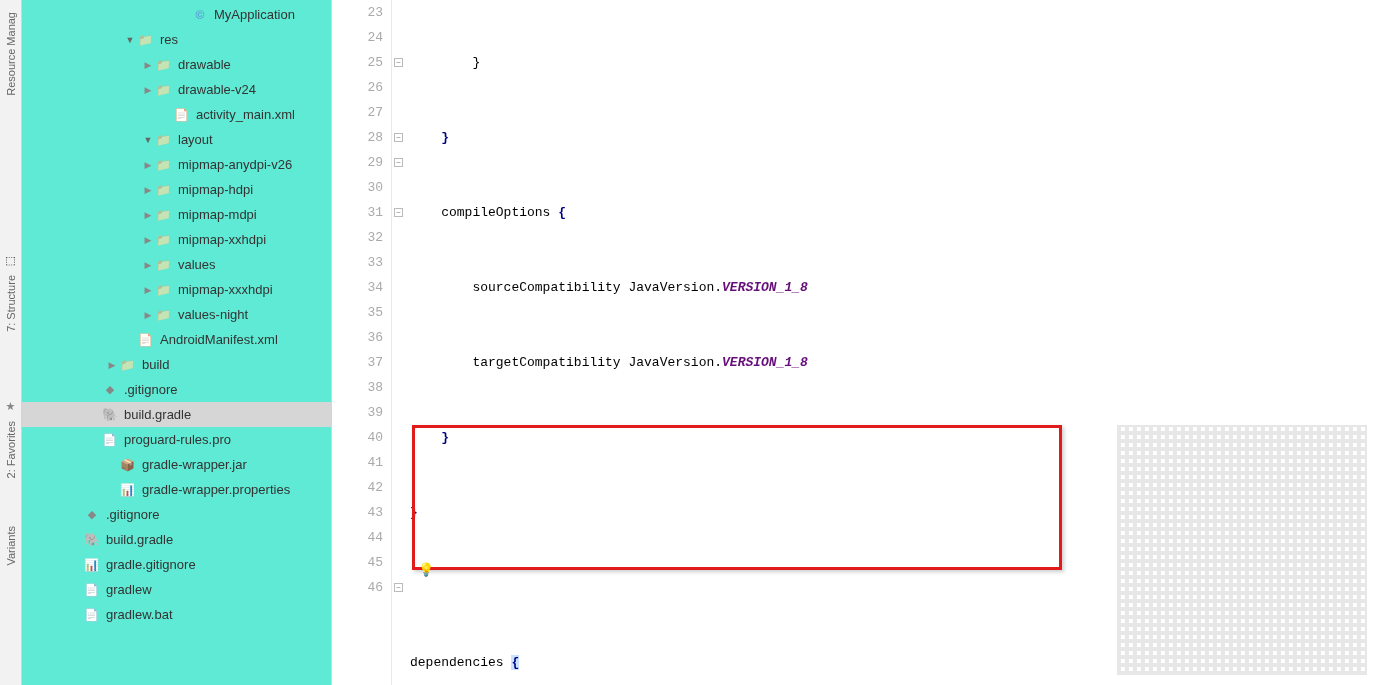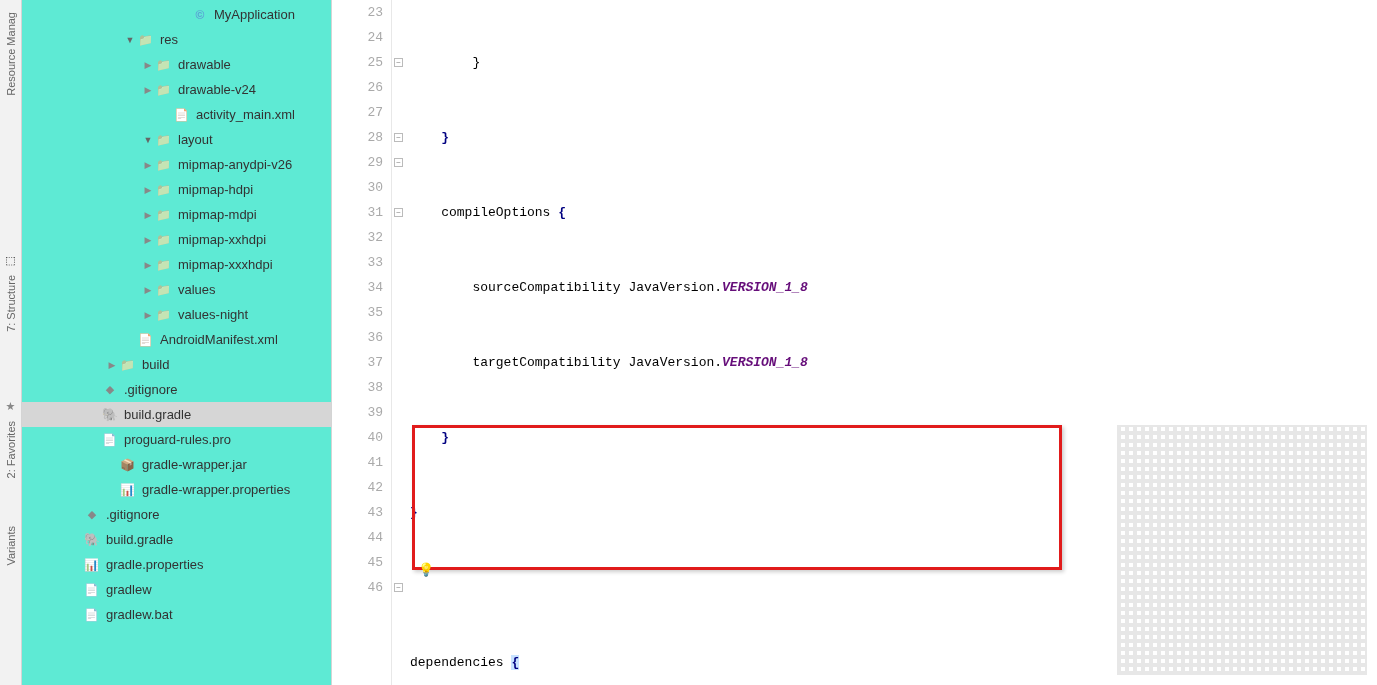--- a/index.html
+++ b/index.html
@@ -237,27 +237,27 @@
       <div class="tree-item">
         <span class="indent" style="width: 120px;"></span>
         <span class="arrow collapsed"></span>
         <span class="file-icon folder-icon"></span>
         <span class="tree-label">mipmap-xxhdpi</span>
       </div>
       <div class="tree-item">
         <span class="indent" style="width: 120px;"></span>
         <span class="arrow collapsed"></span>
         <span class="file-icon folder-icon"></span>
+        <span class="tree-label">values</span>
+      </div>
+      <div class="tree-item">
+        <span class="indent" style="width: 120px;"></span>
+        <span class="arrow collapsed"></span>
+        <span class="file-icon folder-icon"></span>
         <span class="tree-label">mipmap-xxxhdpi</span>
-      </div>
-      <div class="tree-item">
-        <span class="indent" style="width: 120px;"></span>
-        <span class="arrow collapsed"></span>
-        <span class="file-icon folder-icon"></span>
-        <span class="tree-label">values</span>
       </div>
       <div class="tree-item">
         <span class="indent" style="width: 120px;"></span>
         <span class="arrow collapsed"></span>
         <span class="file-icon folder-icon"></span>
         <span class="tree-label">values-night</span>
       </div>
       <div class="tree-item">
         <span class="indent" style="width: 102px;"></span>
         <span class="arrow none"></span>
@@ -309,21 +309,21 @@
       <div class="tree-item">
         <span class="indent" style="width: 48px;"></span>
         <span class="arrow none"></span>
         <span class="file-icon file-gradle"></span>
         <span class="tree-label">build.gradle</span>
       </div>
       <div class="tree-item">
         <span class="indent" style="width: 48px;"></span>
         <span class="arrow none"></span>
         <span class="file-icon file-prop"></span>
-        <span class="tree-label">gradle.properties</span>
+        <span class="tree-label">gradle.gitignore</span>
       </div>
       <div class="tree-item">
         <span class="indent" style="width: 48px;"></span>
         <span class="arrow none"></span>
         <span class="file-icon file-txt"></span>
         <span class="tree-label">gradlew</span>
       </div>
       <div class="tree-item">
         <span class="indent" style="width: 48px;"></span>
         <span class="arrow none"></span>

